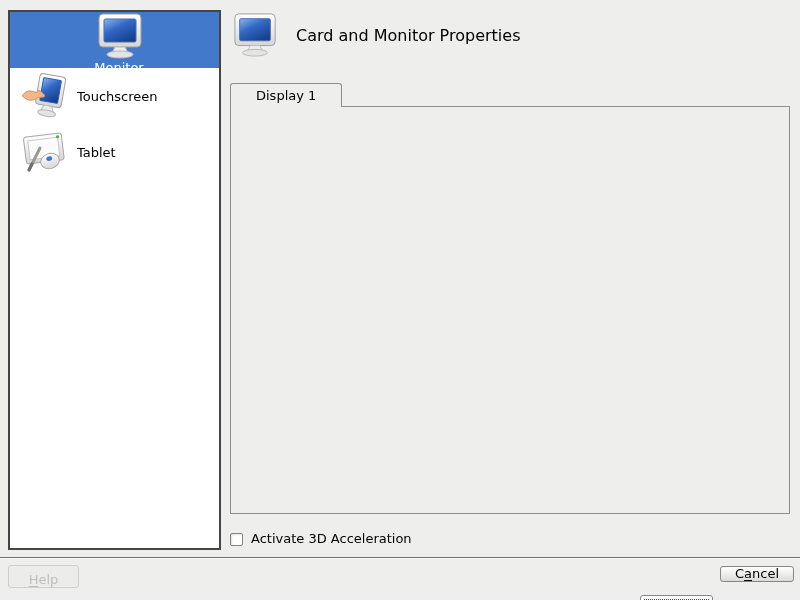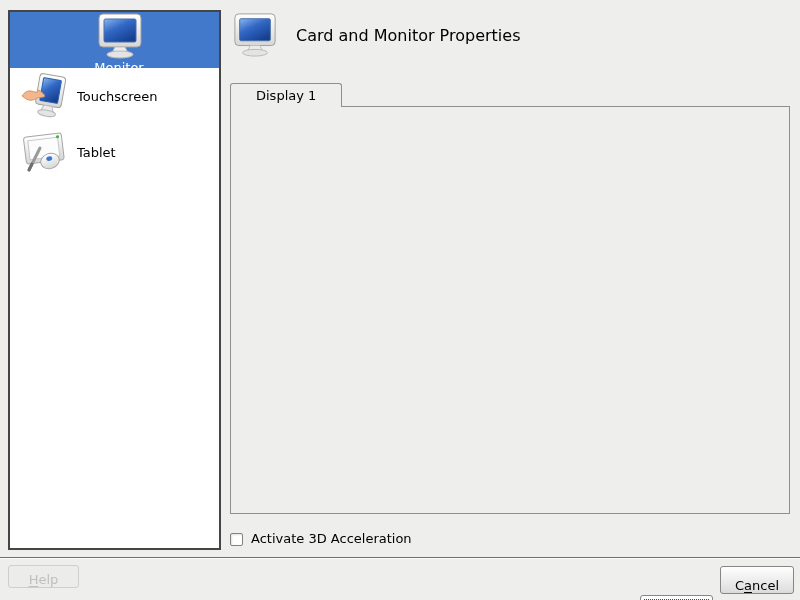--- a/index.html
+++ b/index.html
@@ -204,17 +204,17 @@
   </div>
 
   <div class="separator"></div>
 
   <div class="btn disabled" style="left:8px; top:565px; width:71px; height:23px;">
     <span><span></span><span class="u">H</span><span>elp</span></span>
   </div>
   <div class="btn focused" style="left:640px; top:595px; width:73px; height:24px;">
     <span><span></span><span class="u">O</span><span>K</span></span>
   </div>
-  <div class="btn" style="left:720px; top:566px; width:74px; height:28px;">
+  <div class="btn" style="left:720px; top:566px; width:74px; height:16px;">
     <span><span>C</span><span class="u">a</span><span>ncel</span></span>
   </div>
 
 </div>
 
 </body></html>

